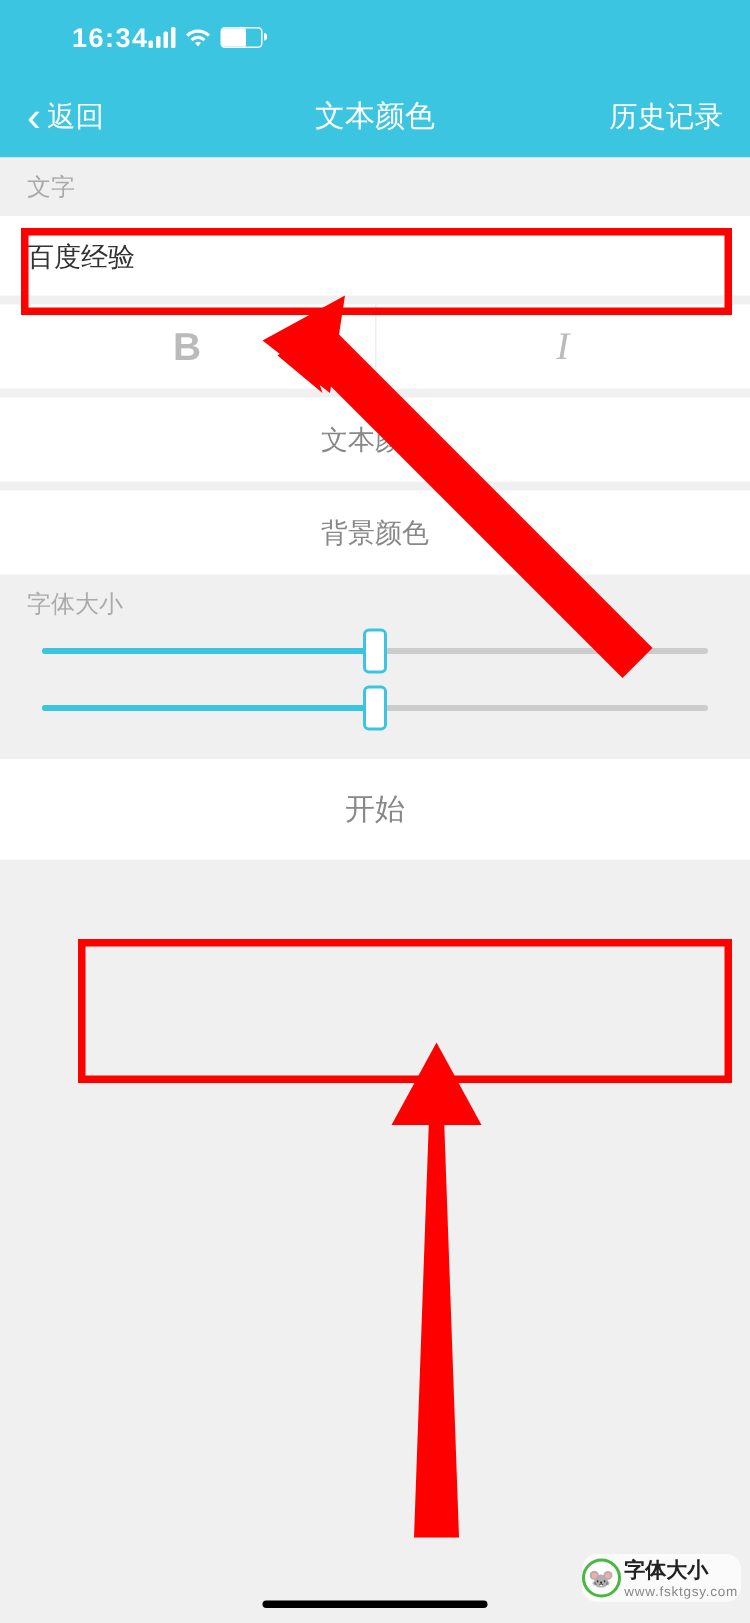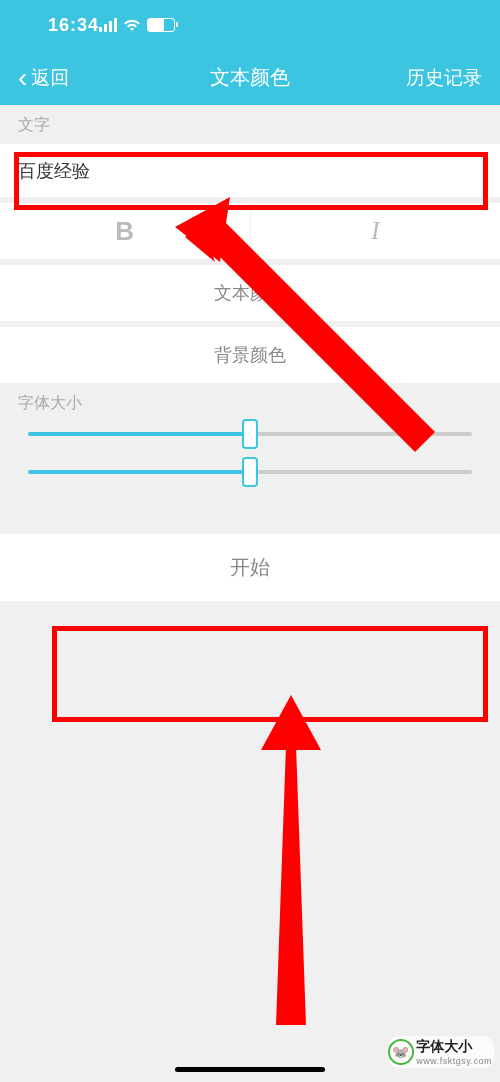--- a/index.html
+++ b/index.html
@@ -186,21 +186,21 @@
       background: white;
       border: 2px solid #3cc5e0;
       border-radius: 4px;
     }
     .start-btn {
       background: white;
       text-align: center;
       padding: 20px;
       color: #888;
       font-size: 20px;
-      margin-top: 36px;
+      margin-top: 8px;
       width: 100%;
       border: none;
       display: block;
       font-family: Liberation Mono, monospace;
     }
     
     .anno-box {
       position: absolute;
       border: 5px solid red;
       pointer-events: none;

